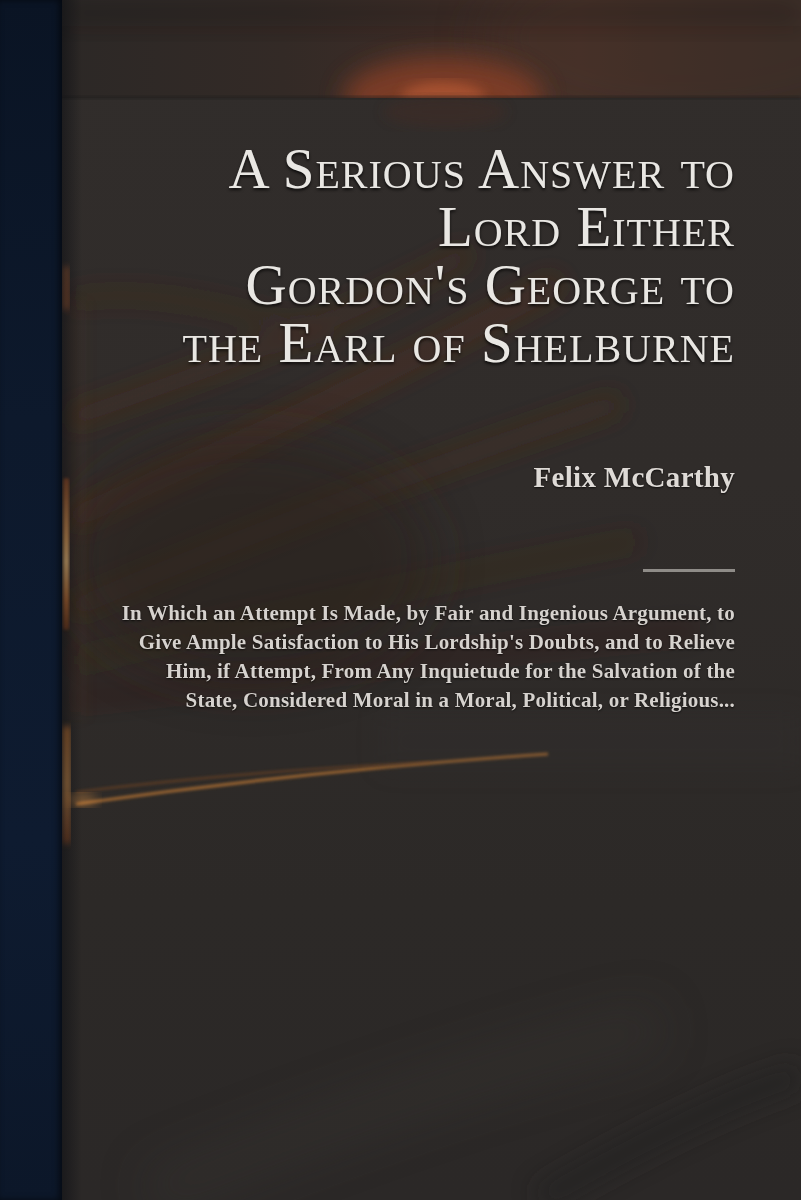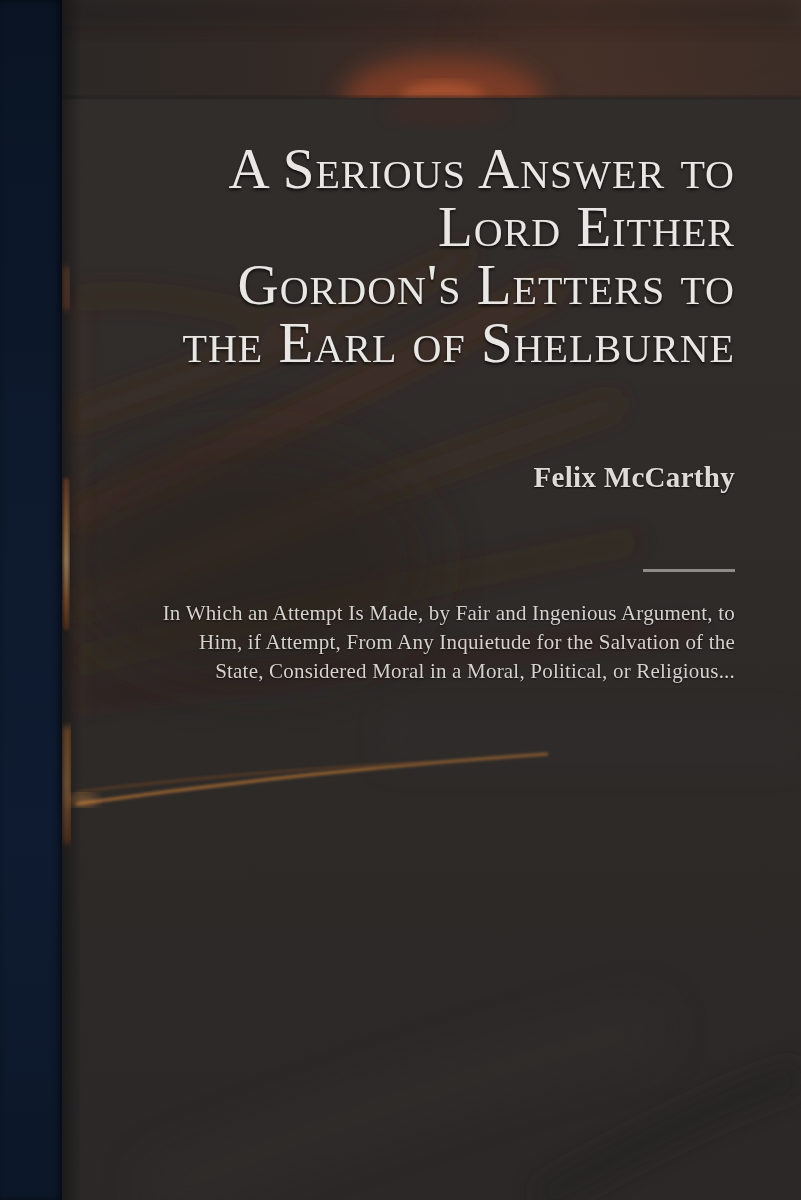--- a/index.html
+++ b/index.html
@@ -37,21 +37,21 @@
     color: #dedad6; letter-spacing: 0.3px;
     text-shadow: 0 1px 2px rgba(0,0,0,0.7);
     margin-left: 35px;
   }
   .rule {
     position: absolute; top: 569px; right: 0;
     width: 92px; height: 3px; background: #8f8c88;
   }
   .subtitle {
     position: absolute; top: 599px; right: 0; width: 100%;
-    font-size: 21px; line-height: 29px; font-weight: 400;
+    font-size: 21px; line-height: 29px; font-weight: 700;
     color: #d6d2ce; letter-spacing: 0.2px;
     text-shadow: 0 1px 2px rgba(0,0,0,0.7);
   }
 </style>
 </head>
 <body>
 
 <div class="page">
 
   <svg class="texture" viewBox="0 0 801 1200" xmlns="http://www.w3.org/2000/svg" aria-hidden="true">
@@ -146,30 +146,31 @@
     <rect x="62" y="0" width="20" height="1200" fill="url(#gLshade)"></rect>
   </svg>
 
   <div class="spine"></div>
 
   <div class="textblock">
 
     <div class="title">
       <div>A Serious Answer to</div>
       <div>Lord Either</div>
-      <div>Gordon's Letters to</div>
+      <div>Gordon's George to</div>
       <div>the Earl of Shelburne</div>
     </div>
 
     <div class="authors">
       <div>Felix McCarthy</div>
     </div>
 
     <div class="rule"></div>
 
     <div class="subtitle">
       <div>In Which an Attempt Is Made, by Fair and Ingenious Argument, to</div>
+      <div>Give Ample Satisfaction to His Lordship's Doubts, and to Relieve</div>
       <div>Him, if Attempt, From Any Inquietude for the Salvation of the</div>
       <div>State, Considered Moral in a Moral, Political, or Religious...</div>
     </div>
 
   </div>
 </div>
 
 </body></html>

